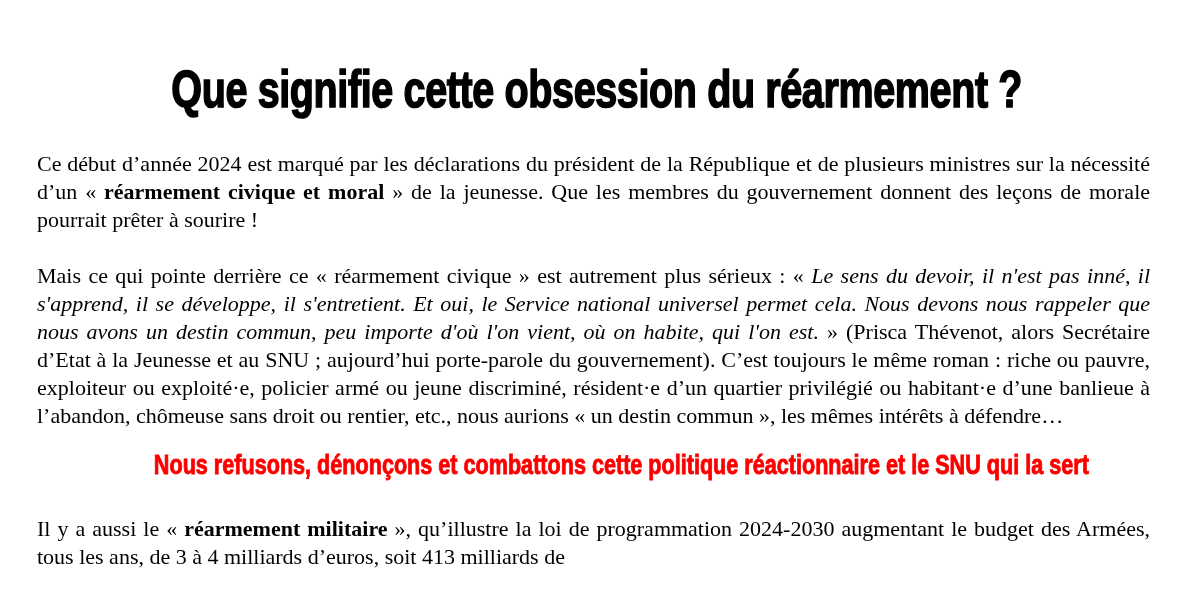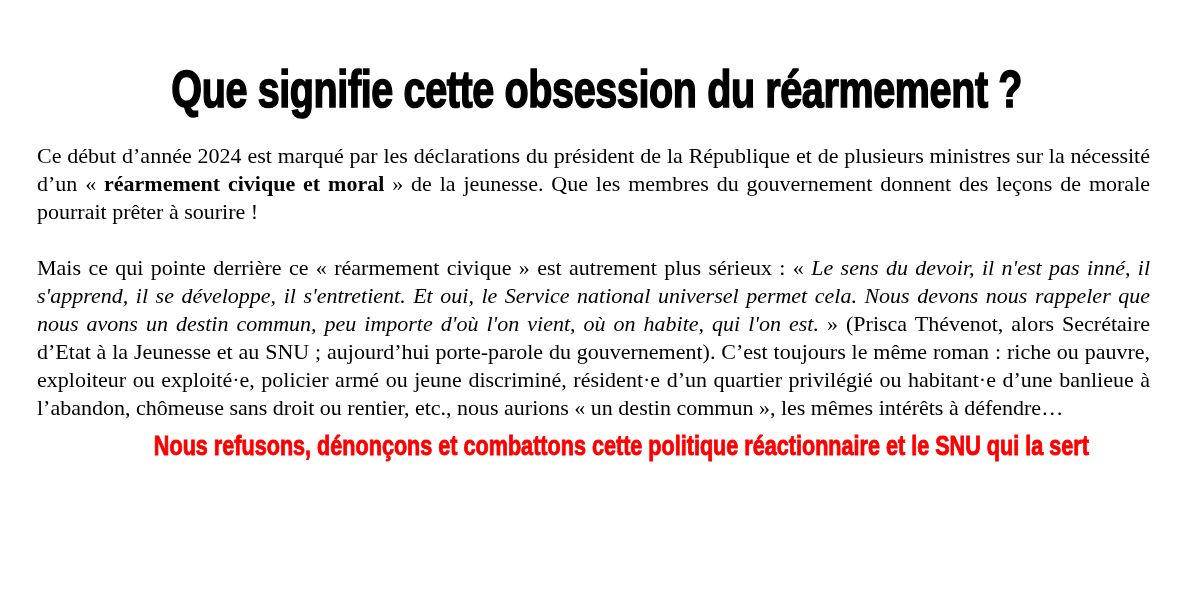--- a/index.html
+++ b/index.html
@@ -35,28 +35,28 @@
     letter-spacing: -0.5px;
   }
   
   p.body-p {
     margin: 0;
     font-size: 22px;
     line-height: 28px;
     text-align: justify;
     text-align-last: left;
   }
-  p.p-intro   { margin-top: 26px; }
+  p.p-intro   { margin-top: 34px; }
   p.p-quote   { margin-top: 28px; }
   p.p-military{ margin-top: 36px; }
   .run-bold   { font-weight: 700; }
   .run-italic { font-style: italic; }
   
   h2.slogan {
-    margin: 11px 0 0 0;
+    margin: 22px 0 0 0;
     text-align: center;
     font-size: 27px;
     line-height: 1;
   }
   .slogan-text {
     display: inline-block;
     font-family: "Liberation Sans", sans-serif;
     font-weight: 700;
     color: #fc0000;
     white-space: nowrap;
@@ -71,14 +71,15 @@
 <main class="doc">
 
   <h1 class="title"><span class="title-text">Que signifie cette obsession du réarmement&nbsp;?</span></h1>
 
   <p class="body-p p-intro"><span>Ce début d’année 2024 est marqué par les déclarations du président de la République et de plusieurs ministres sur la nécessité d’un «&nbsp;</span><span class="run-bold">réarmement civique et moral</span><span>&nbsp;» de la jeunesse. Que les membres du gouvernement donnent des leçons de morale pourrait prêter à sourire&nbsp;!</span></p>
 
   <p class="body-p p-quote"><span>Mais ce qui pointe derrière ce «&nbsp;réarmement civique&nbsp;» est autrement plus sérieux&nbsp;: «&nbsp;</span><span class="run-italic">Le sens du devoir, il n'est pas inné, il s'apprend, il se développe, il s'entretient. Et oui, le Service national universel permet cela. Nous devons nous rappeler que nous avons un destin commun, peu importe d'où l'on vient, où on habite, qui l'on est.</span><span>&nbsp;» (Prisca Thévenot, alors Secrétaire d’Etat à la Jeunesse et au SNU&nbsp;; aujourd’hui porte-parole du gouvernement). C’est toujours le même roman&nbsp;: riche ou pauvre, exploiteur ou exploité·e, policier armé ou jeune discriminé, résident·e d’un quartier privilégié ou habitant·e d’une banlieue à l’abandon, chômeuse sans droit ou rentier, etc., nous aurions «&nbsp;un destin commun&nbsp;», les mêmes intérêts à défendre…</span></p>
 
   <h2 class="slogan"><span class="slogan-text">Nous refusons, dénonçons et combattons cette politique réactionnaire et le SNU qui la sert</span></h2>
 
+  <p class="body-p p-military"><span>Il y a aussi le «&nbsp;</span><span class="run-bold">réarmement militaire</span><span>&nbsp;», qu’illustre la loi de programmation 2024-2030 augmentant le budget des Armées, tous les ans, de 3 à 4 milliards d’euros, soit 413 milliards de</span></p>
 
 </main>
 
 </body></html>

